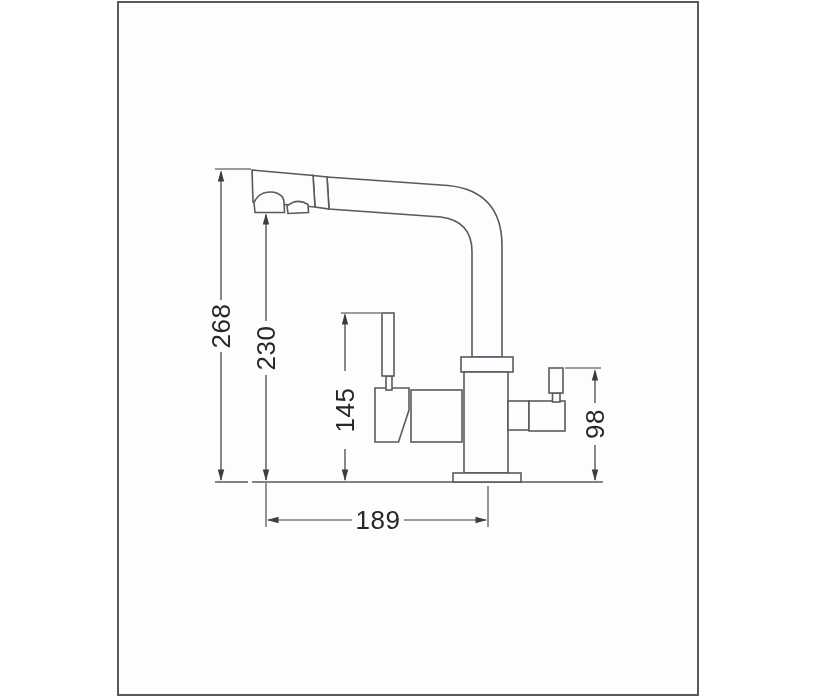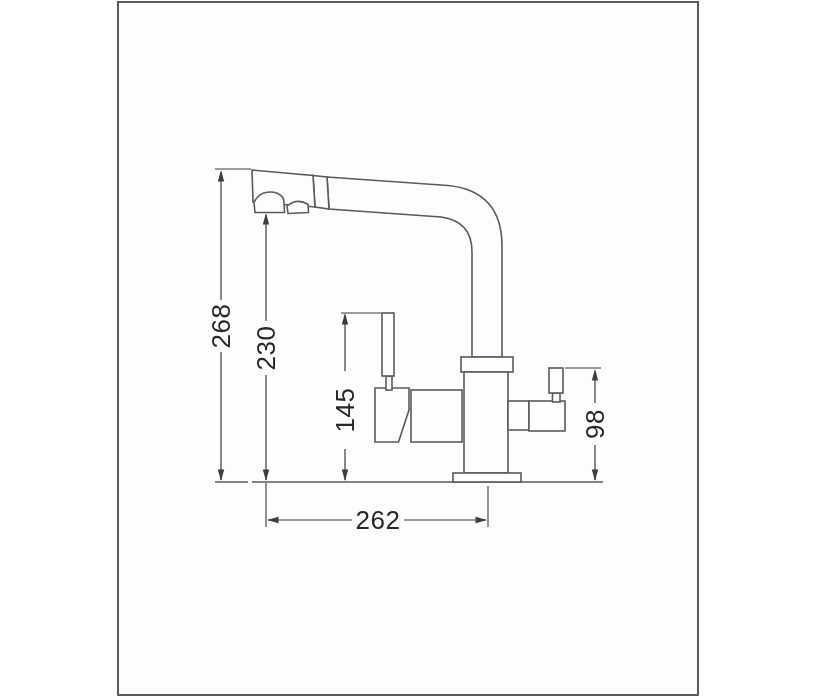--- a/index.html
+++ b/index.html
@@ -120,15 +120,15 @@
   </svg>
 
   <div class="dim-label vert" style="left:221px; top:326px;">268</div>
 
   <div class="dim-label vert" style="left:266px; top:348px;">230</div>
 
   <div class="dim-label vert" style="left:345px; top:410px;">145</div>
 
   <div class="dim-label vert" style="left:595px; top:424px;">98</div>
 
-  <div class="dim-label" style="left:378px; top:520px;">262</div>
+  <div class="dim-label" style="left:378px; top:520px;">189</div>
 
 </div>
 
 </body></html>

